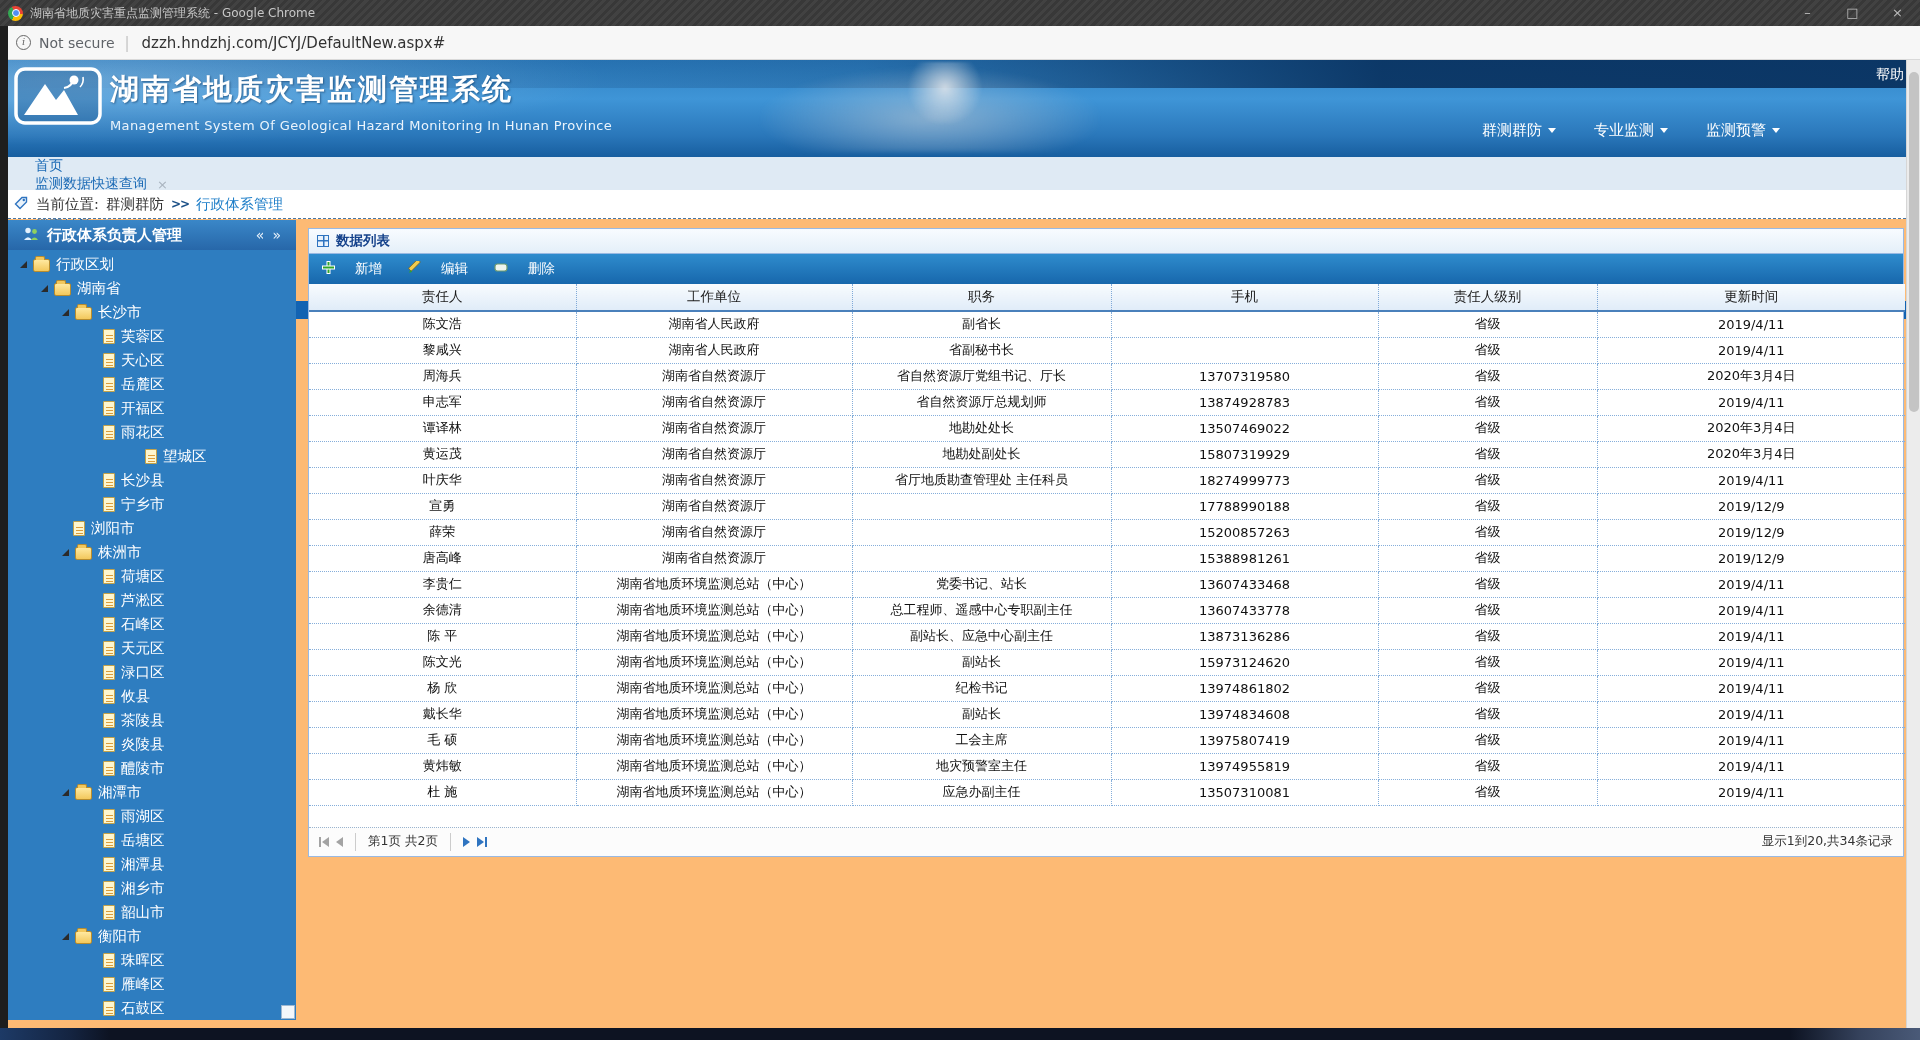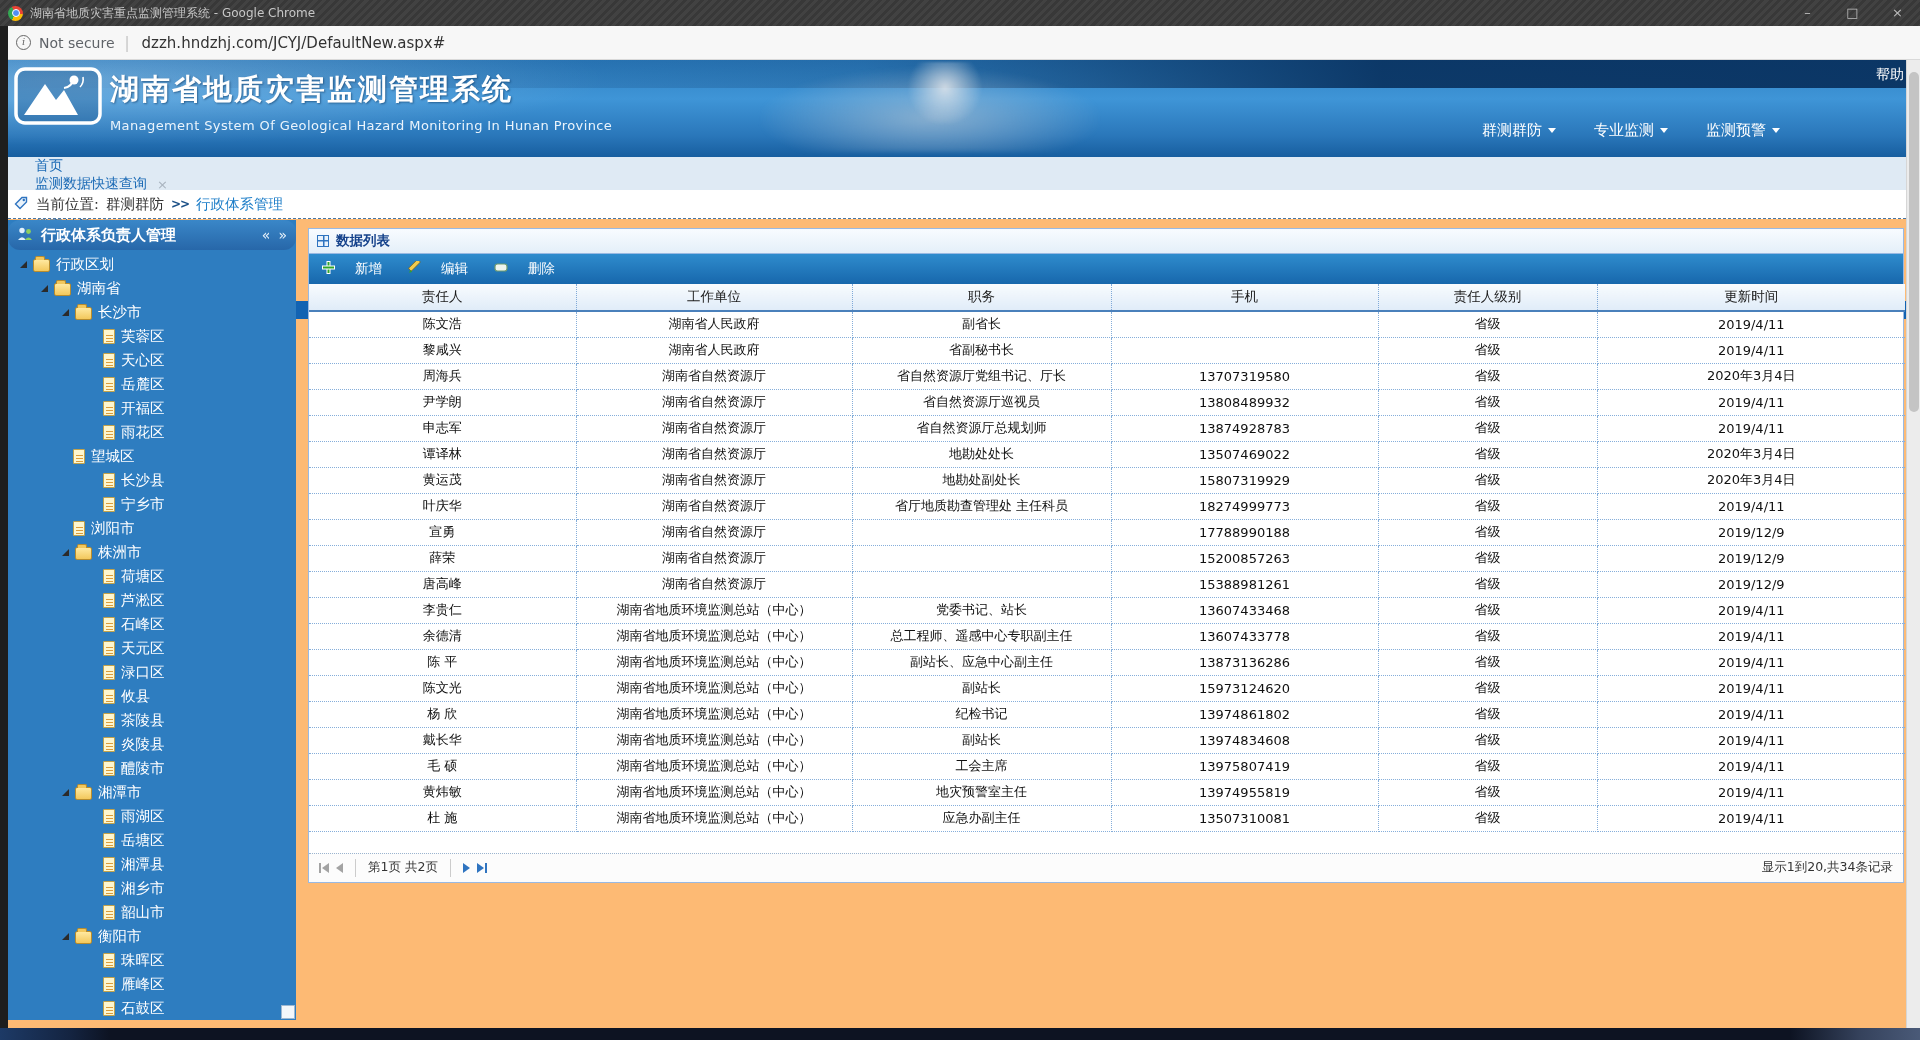--- a/index.html
+++ b/index.html
@@ -64,21 +64,21 @@
   
   .left-edge { position:absolute; left:0; top:26px; width:8px; height:1002px; background:#1e1e1e; }
   .vscrollbar { position:absolute; right:0; top:60px; width:14px; height:968px; background:#ececec; border-left:1px solid #d6d6d6; }
   .vscroll-thumb { position:absolute; left:2px; top:12px; width:10px; height:340px; background:#c4c4c4; border-radius:5px; }
   .taskbar { position:absolute; bottom:0; left:0; right:0; height:12px;
     background:linear-gradient(90deg,#1d3a66 0px,#142441 70px,#0d1322 110px,#0d1322 1790px,#35425c 1860px,#4a5a78 1920px); }
 
   
   .sidebar { position:absolute; left:8px; top:220px; width:288px; height:800px; background:#2e7dc0; overflow:hidden; }
   .sidebar-header { height:30px; background:linear-gradient(#3a87c8,#2767a9); display:flex; align-items:center;
-    color:#fff; font-weight:bold; font-size:15px; padding:0 9px; gap:7px;border-radius:12px; }
+    color:#fff; font-weight:bold; font-size:15px; padding:0 15px; gap:7px; }
   .sb-tools { margin-left:auto; display:flex; gap:8px; color:#e8f2fb; font-size:14px; font-weight:normal; }
   .tree { position:absolute; top:32px; left:0; right:0; bottom:0; overflow:hidden; }
   .tree-row { height:24px; display:flex; align-items:center; gap:6px; color:#fff; font-size:14.5px; white-space:nowrap; }
   .tw { width:0; height:0; border-bottom:7px solid #2a2a2a; border-left:7px solid transparent; flex:none; }
   .icon-folder { width:17px; height:13px; background:linear-gradient(#ffe9a0,#f3c85c); border:1px solid #b78c2e;
     border-radius:2px; position:relative; flex:none; margin-top:2px; }
   .icon-folder::before { content:''; position:absolute; top:-4px; left:1px; width:8px; height:3px;
     background:#f3c85c; border:1px solid #b78c2e; border-bottom:none; border-radius:2px 2px 0 0; }
   .icon-page { width:12px; height:15px; background:#fdf6cf; border:1px solid #c2a24b; border-radius:1px;
     position:relative; flex:none; }
@@ -280,21 +280,21 @@
         <div class="tree-row" style="padding-left:75px">
        <span class="leaf-indent"></span>
        <span class="icon-page"></span>
           <span>开福区</span>
      </div>
         <div class="tree-row" style="padding-left:75px">
        <span class="leaf-indent"></span>
        <span class="icon-page"></span>
           <span>雨花区</span>
      </div>
-        <div class="tree-row" style="padding-left:45px">
+        <div class="tree-row" style="padding-left:117px">
        <span class="leaf-indent"></span>
        <span class="icon-page"></span>
           <span>望城区</span>
      </div>
         <div class="tree-row" style="padding-left:75px">
        <span class="leaf-indent"></span>
        <span class="icon-page"></span>
           <span>长沙县</span>
      </div>
         <div class="tree-row" style="padding-left:75px">
@@ -476,28 +476,20 @@
             <td>省级</td>
             <td>2019/4/11</td>
           </tr>
           <tr>
             <td>周海兵</td>
             <td>湖南省自然资源厅</td>
             <td>省自然资源厅党组书记、厅长</td>
             <td>13707319580</td>
             <td>省级</td>
             <td>2020年3月4日</td>
-          </tr>
-          <tr>
-            <td>尹学朗</td>
-            <td>湖南省自然资源厅</td>
-            <td>省自然资源厅巡视员</td>
-            <td>13808489932</td>
-            <td>省级</td>
-            <td>2019/4/11</td>
           </tr>
           <tr>
             <td>申志军</td>
             <td>湖南省自然资源厅</td>
             <td>省自然资源厅总规划师</td>
             <td>13874928783</td>
             <td>省级</td>
             <td>2019/4/11</td>
           </tr>
           <tr>

